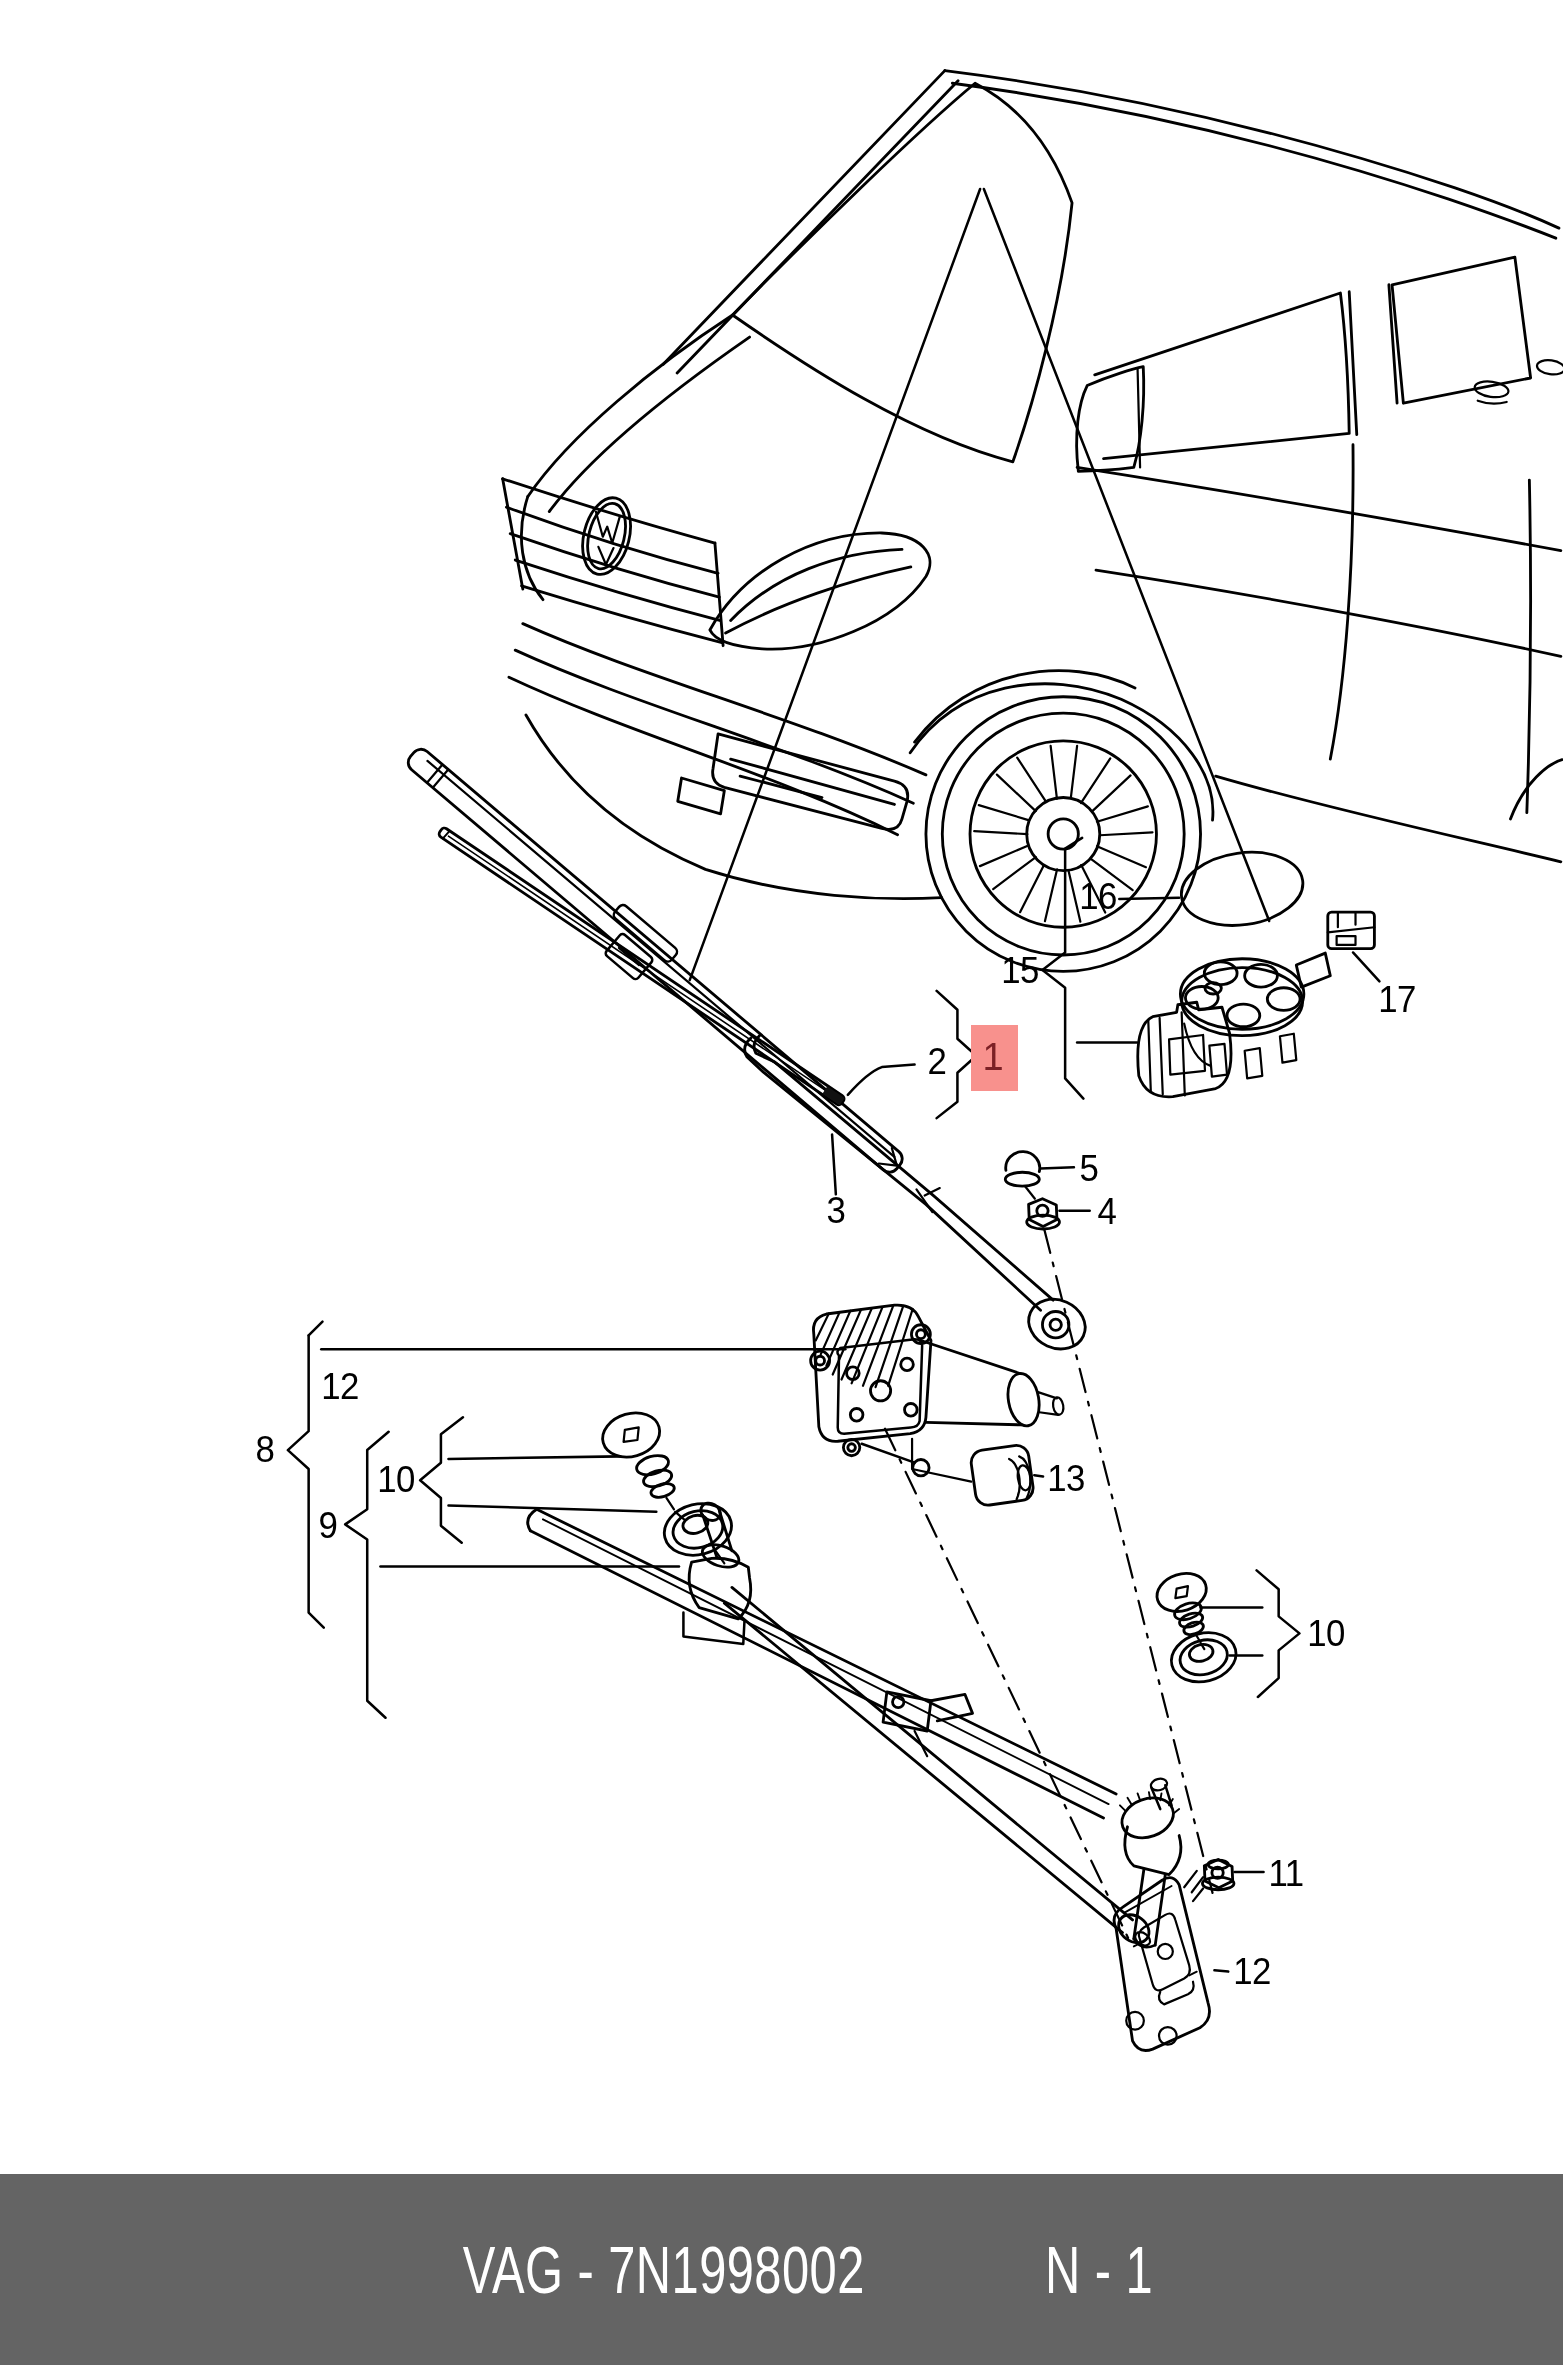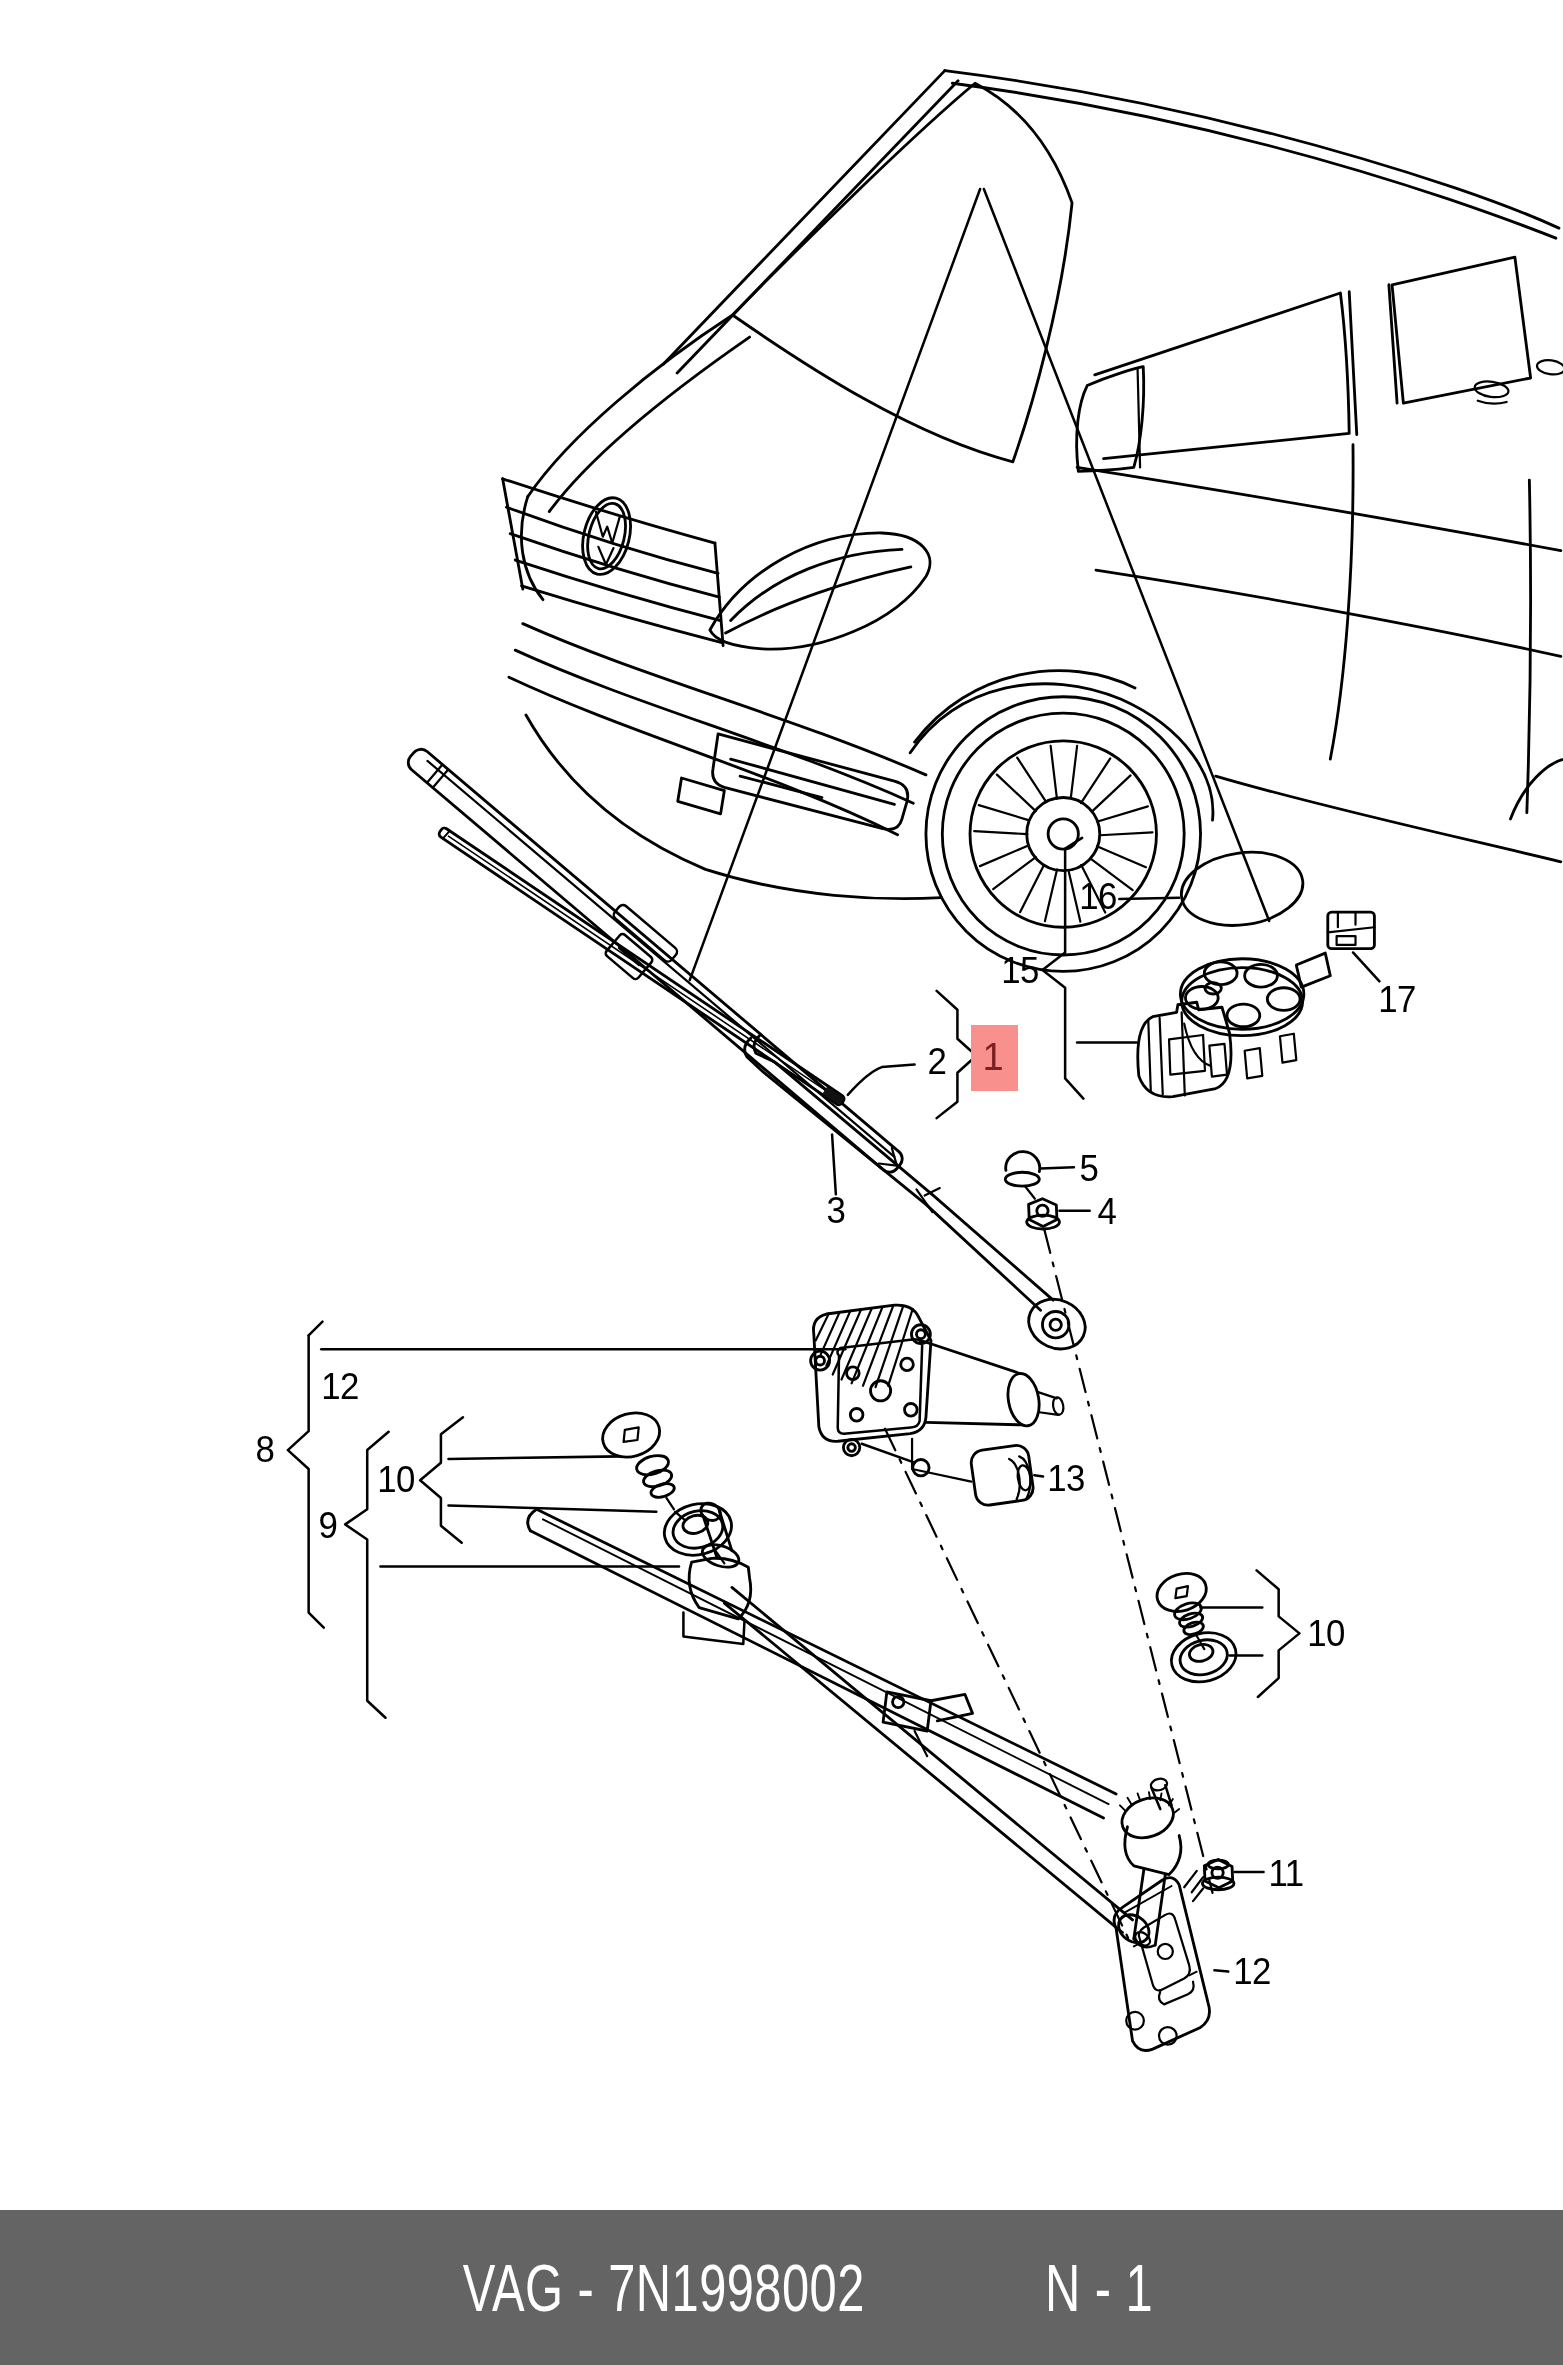--- a/index.html
+++ b/index.html
@@ -5,21 +5,21 @@
   html,body{margin:0;padding:0;background:#fff;}
   .page{position:relative;width:1564px;height:2366px;background:#fff;overflow:hidden;
         font-family:"Liberation Sans",sans-serif;}
   .art{position:absolute;left:0;top:0;}
   .callout-layer{position:absolute;left:0;top:0;width:100%;height:100%;}
   .callout{position:absolute;transform:translate(-50%,-50%) scaleX(.94);
            font:400 37px "Liberation Sans",sans-serif;color:#000;white-space:nowrap;
            letter-spacing:-0.6px;text-align:center;}
   .callout.selected{width:47px;height:66px;line-height:66px;font-size:38px;
            transform:translate(-50%,-50%);letter-spacing:0;}
-  .footer{position:absolute;left:0;bottom:0;width:100%;height:156px;
+  .footer{position:absolute;left:0;bottom:0;width:100%;height:192px;
           display:flex;align-items:center;justify-content:center;gap:90px;}
   .footer span{font:400 66px "Liberation Sans",sans-serif;letter-spacing:0.6px;
           transform:scaleX(.74);white-space:nowrap;}
 </style>
 </head>
 <body>
 
 <div class="page">
 
 <svg class="art" width="1564" height="2366" viewBox="0 0 2483 3756" fill="none" stroke="#000" stroke-width="4.5" stroke-linecap="round" stroke-linejoin="round">

